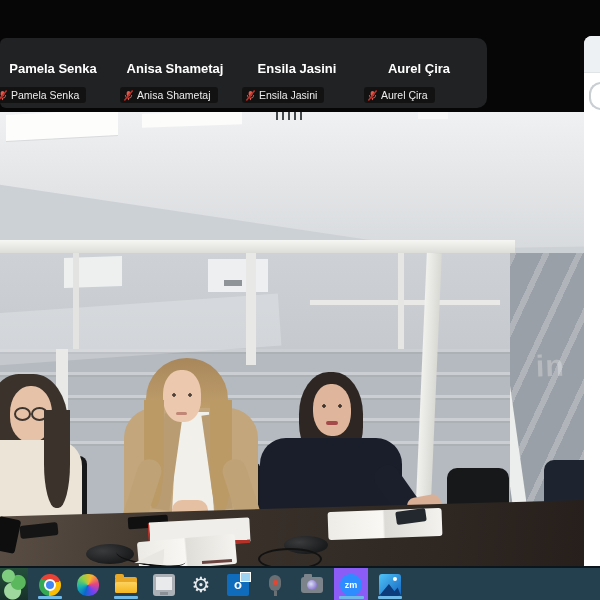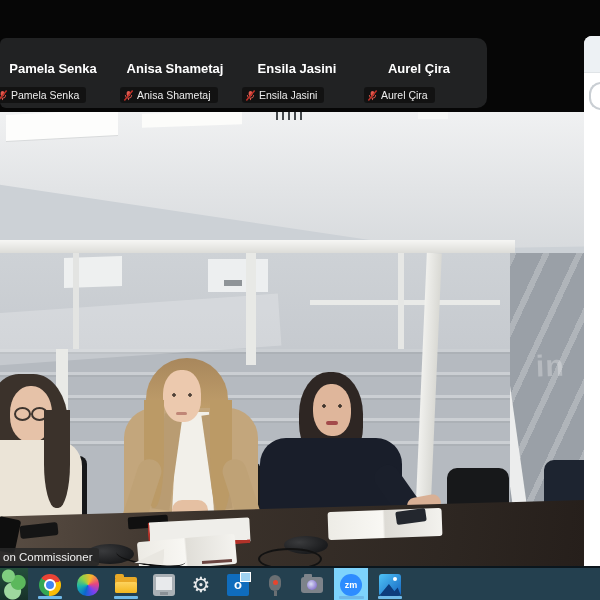--- a/index.html
+++ b/index.html
@@ -147,21 +147,21 @@
   .ico-outlook::before{content:"";position:absolute;right:-2px;top:-2px;width:9px;height:8px;
       background:#9fd3f2;border:1px solid #fff;}
   .ico-rec{top:7px;left-offset:0;}
   .ico-rec::before{content:"";position:absolute;left:5px;top:0;width:12px;height:16px;background:#6a6f73;border-radius:6px;}
   .ico-rec::after{content:"";position:absolute;left:9px;top:5px;width:5px;height:5px;background:#e8442e;border-radius:50%;}
   .ico-rec i{position:absolute;left:10px;top:16px;width:3px;height:5px;background:#6a6f73;}
   .ico-camera{top:9px;height:16px;background:#7d838a;border-radius:3px;}
   .ico-camera::before{content:"";position:absolute;left:6px;top:3px;width:10px;height:10px;border-radius:50%;
       background:radial-gradient(circle at 40% 40%,#d9ddf4,#8d7bd0 70%);}
   .ico-camera::after{content:"";position:absolute;left:3px;top:-3px;width:8px;height:4px;background:#7d838a;border-radius:1px;}
-  .tb-zmtile{position:absolute;left:334px;top:0;width:34px;height:32px;background:#7dd3fc;}
+  .tb-zmtile{position:absolute;left:334px;top:0;width:34px;height:32px;background:#8b5cf6;}
   .ico-zm{border-radius:50%;background:#2d8cff;color:#fff;font-weight:bold;font-size:9px;
       display:flex;align-items:center;justify-content:center;}
   .ico-photos{background:linear-gradient(135deg,#4fc3f7,#1565c0);border-radius:3px;overflow:hidden;}
   .ico-photos::before{content:"";position:absolute;left:0;bottom:0;width:22px;height:12px;background:#0d3c7c;
       clip-path:polygon(0 100%,45% 0,70% 60%,85% 30%,100% 100%);}
   .ico-photos::after{content:"";position:absolute;right:4px;top:3px;width:4px;height:4px;border-radius:50%;background:#fff;}
   .tb-line{position:absolute;bottom:1px;height:3px;background:#6fb9e8;border-radius:1px;}
 </style>
 </head>
 <body>
@@ -240,21 +240,20 @@
     <div class="t-redbook"></div>
     <div class="t-ob1"></div>
     <div class="t-ob2"></div>
     <div class="t-phb"></div>
     <div class="t-mic1"></div>
     <div class="t-mic2"></div>
     <div class="t-cab1"></div>
     <div class="t-cab2"></div>
     <div class="t-pen"></div>
     <div class="t-paper"></div>
-    <div class="spk-badge">on Commissioner</div>
   </div>
 
   <div id="filmstrip">
     <div class="tile" style="left:-8px">
       <div class="tile-name">Pamela Senka</div>
       <div class="tile-badge">
         <svg class="micsvg" viewBox="0 0 12 12" width="11" height="11">
           <rect x="4" y="1" width="4" height="6" rx="2" fill="#e05a4e"></rect>
           <path d="M2.5 5.5 a3.5 3.5 0 0 0 7 0" stroke="#e05a4e" fill="none"></path>
           <line x1="6" y1="8.5" x2="6" y2="11" stroke="#e05a4e"></line>

